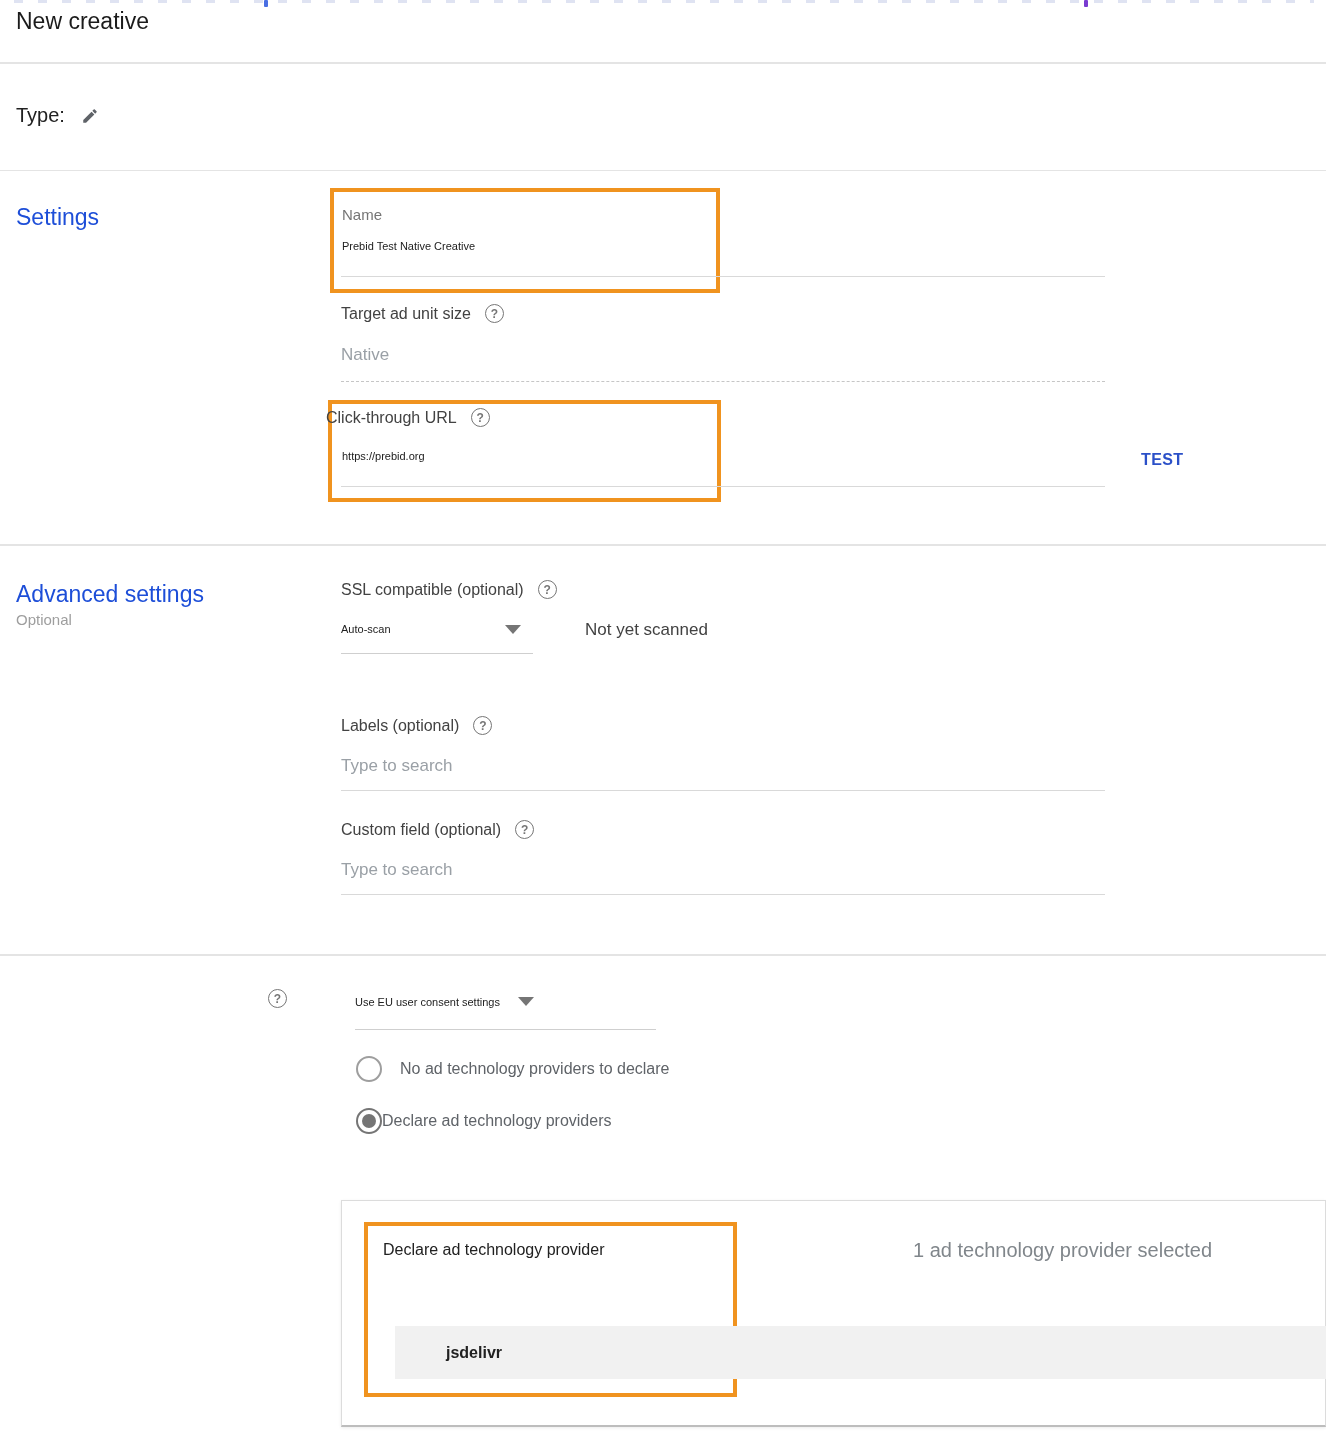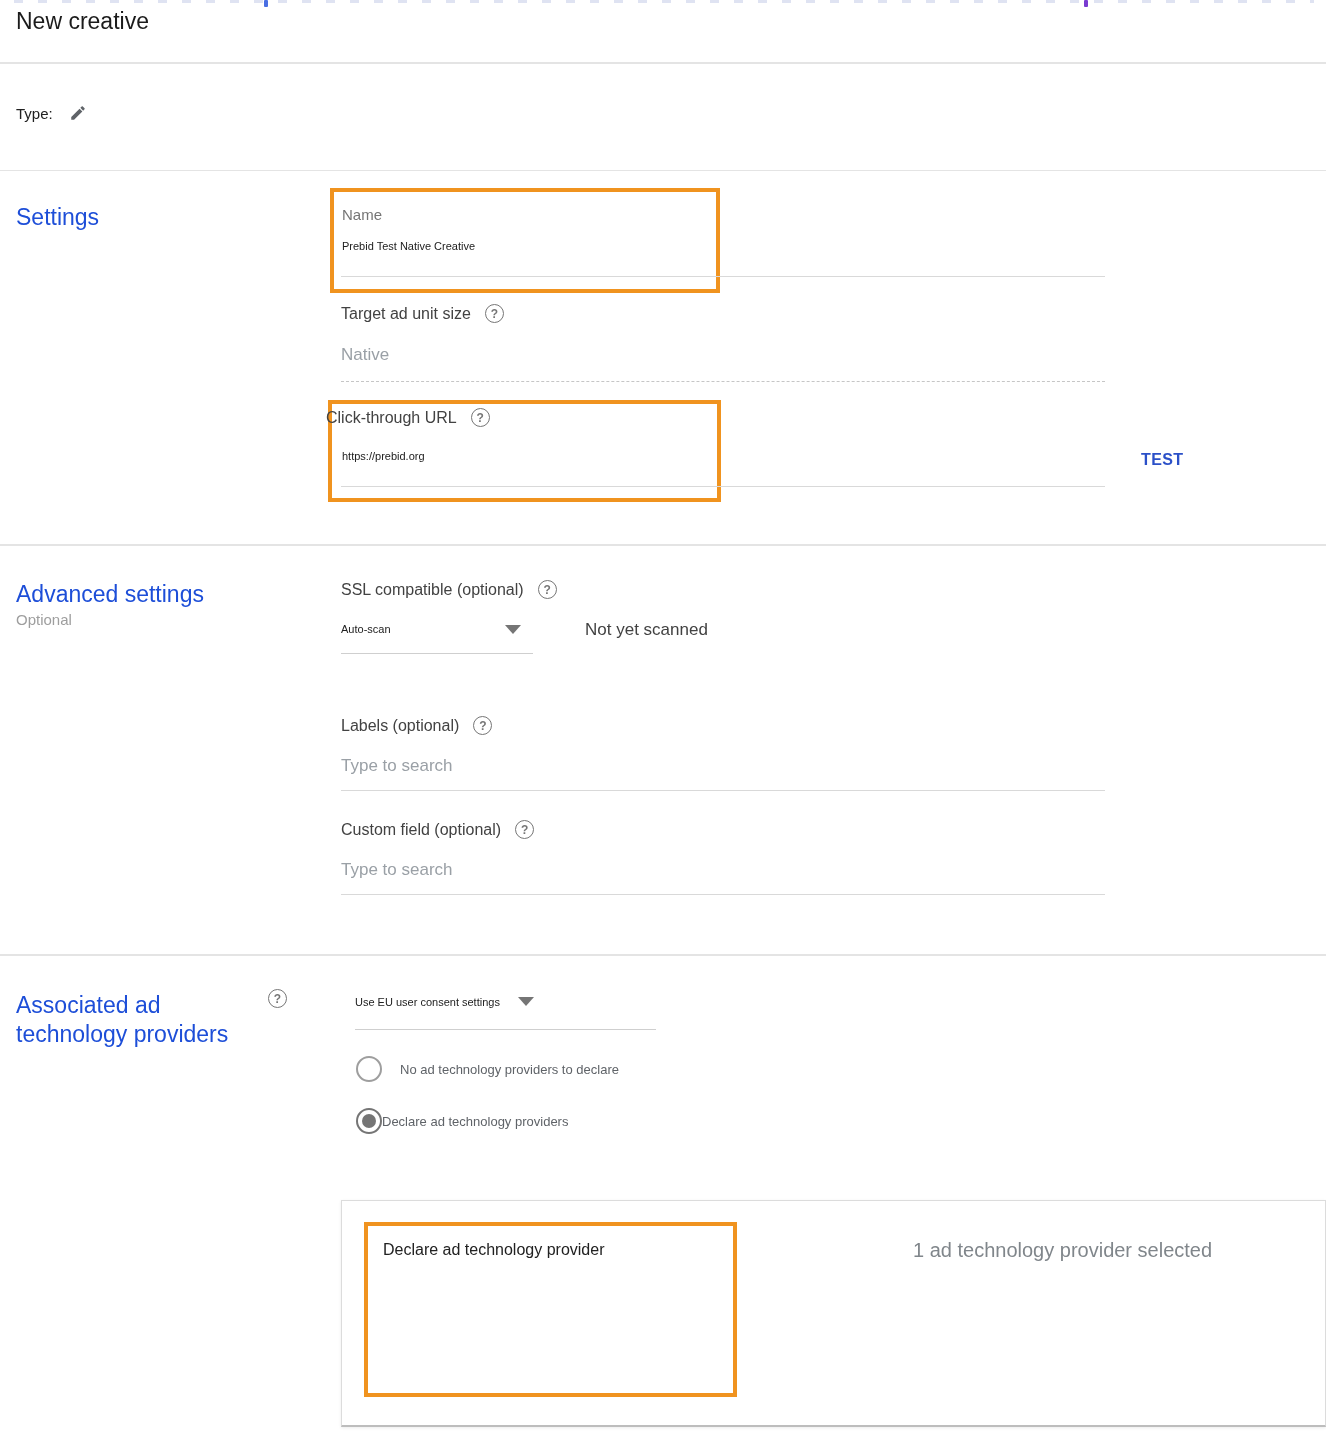--- a/index.html
+++ b/index.html
@@ -16,21 +16,21 @@
   .section-h{font-size:23px;color:#1d4ed8;}
   .help{display:inline-flex;width:19px;height:19px;border:1.6px solid #767676;border-radius:50%;
         align-items:center;justify-content:center;font-size:12px;color:#767676;box-sizing:border-box;
         font-weight:bold;}
   .orange-box{position:absolute;border:4px solid var(--orange,#F0931F);pointer-events:none;}
   .caret{width:0;height:0;border-left:8px solid transparent;border-right:8px solid transparent;
          border-top:9px solid #757575;display:inline-block;}
   .radio{width:26px;height:26px;border-radius:50%;border:2px solid #9e9e9e;box-sizing:border-box;background:#fff;}
   .radio.checked{border-color:#757575;position:relative;}
   .radio.checked::after{content:"";position:absolute;inset:4px;border-radius:50%;background:#757575;}
-  .radio-label{font-size:13px;color:#5f6368;}
+  .radio-label{font-size:16px;color:#5f6368;}
   .card{position:absolute;left:341px;top:1200px;width:985px;height:227px;background:#fff;
         border:1px solid #dcdcdc;border-bottom:2px solid #bdbdbd;box-sizing:border-box;
         box-shadow:0 1px 3px rgba(0,0,0,0.08);}
   .provider-row{position:absolute;left:53px;top:125px;width:932px;height:53px;background:#f1f1f1;
         display:flex;align-items:center;}
   .provider-name{font-weight:bold;font-size:16px;color:#212121;margin-left:51px;}
   .test-link{font-weight:bold;font-size:16px;letter-spacing:0.4px;color:var(--blue,#2B50C8);cursor:pointer;}
   .crumb-strip{position:absolute;left:0;top:0;width:1326px;height:8px;overflow:hidden;}
   .crumb-dots{position:absolute;left:14px;top:0;width:1300px;height:3px;
         background:repeating-linear-gradient(90deg,#dfe3f2 0 9px,transparent 9px 24px);}
@@ -44,21 +44,21 @@
   <div class="crumb-strip">
     <div class="crumb-dots"></div>
     <span class="crumb-frag" style="left:264px;background:#4a6fe3;"></span>
     <span class="crumb-frag" style="left:1084px;background:#7a3bd1;"></span>
   </div>
 
   <div class="abs" style="left:16px;top:8px;font-size:23px;color:#1b1b1b;">New creative</div>
 
   <div class="hr" style="top:62px;height:2px;"></div>
 
-  <div class="abs" style="left:16px;top:104px;font-size:15px;display:flex;align-items:center;gap:8px;">
+  <div class="abs" style="left:16px;top:104px;font-size:20px;display:flex;align-items:center;gap:8px;">
     <span style="color:#212121;">Type:</span>
     <span style="margin-left:8px;display:inline-flex;cursor:pointer;">
       <svg width="18" height="18" viewBox="0 0 24 24" fill="#5f6368">
           <path d="M3 17.25V21h3.75L17.81 9.94l-3.75-3.75L3 17.25zM20.71 7.04c.39-.39.39-1.02 0-1.41l-2.34-2.34c-.39-.39-1.02-.39-1.41 0l-1.83 1.83 3.75 3.75 1.83-1.83z"></path>
         </svg>
     </span>
   </div>
 
   <div class="hr" style="top:170px;height:1px;"></div>
 
@@ -110,24 +110,20 @@
 
   <div class="abs label-md" style="left:341px;top:820px;">
     <span>Custom field (optional)</span>
     <span class="help">?</span>
   </div>
   <div class="abs value-muted" style="left:341px;top:860px;">Type to search</div>
   <div class="underline" style="left:341px;top:894px;width:764px;"></div>
 
   <div class="hr" style="top:954px;height:2px;"></div>
 
-  <div class="abs section-h" style="left:16px;top:991px;line-height:29px;">
-    <div>Associated ad</div>
-    <div>technology providers</div>
-  </div>
   <span class="help abs" style="left:268px;top:989px;">?</span>
 
   <div class="abs" style="left:355px;top:992px;cursor:pointer;">
     <span class="value">Use EU user consent settings</span>
     <span class="caret" style="margin-left:14px;display:inline-block;vertical-align:middle;"></span>
   </div>
   <div class="underline" style="left:355px;top:1029px;width:301px;background:#cfcfcf;"></div>
 
   <div class="abs" style="left:356px;top:1056px;display:flex;align-items:center;gap:18px;">
     <span class="radio"></span>
@@ -135,15 +131,18 @@
   </div>
   <div class="abs" style="left:356px;top:1108px;display:flex;align-items:center;">
     <span class="radio checked"></span>
     <span class="radio-label">Declare ad technology providers</span>
   </div>
 
   <div class="card">
     <div class="orange-box" style="left:22px;top:21px;width:365px;height:167px;"></div>
     <div class="abs" style="left:41px;top:40px;font-size:16px;color:#212121;">Declare ad technology provider</div>
     <div class="abs" style="left:571px;top:38px;font-size:20px;color:#80868b;">1 ad technology provider selected</div>
+    <div class="provider-row">
+      <span class="provider-name">jsdelivr</span>
+    </div>
   </div>
 
 </div>
 
 </body></html>

